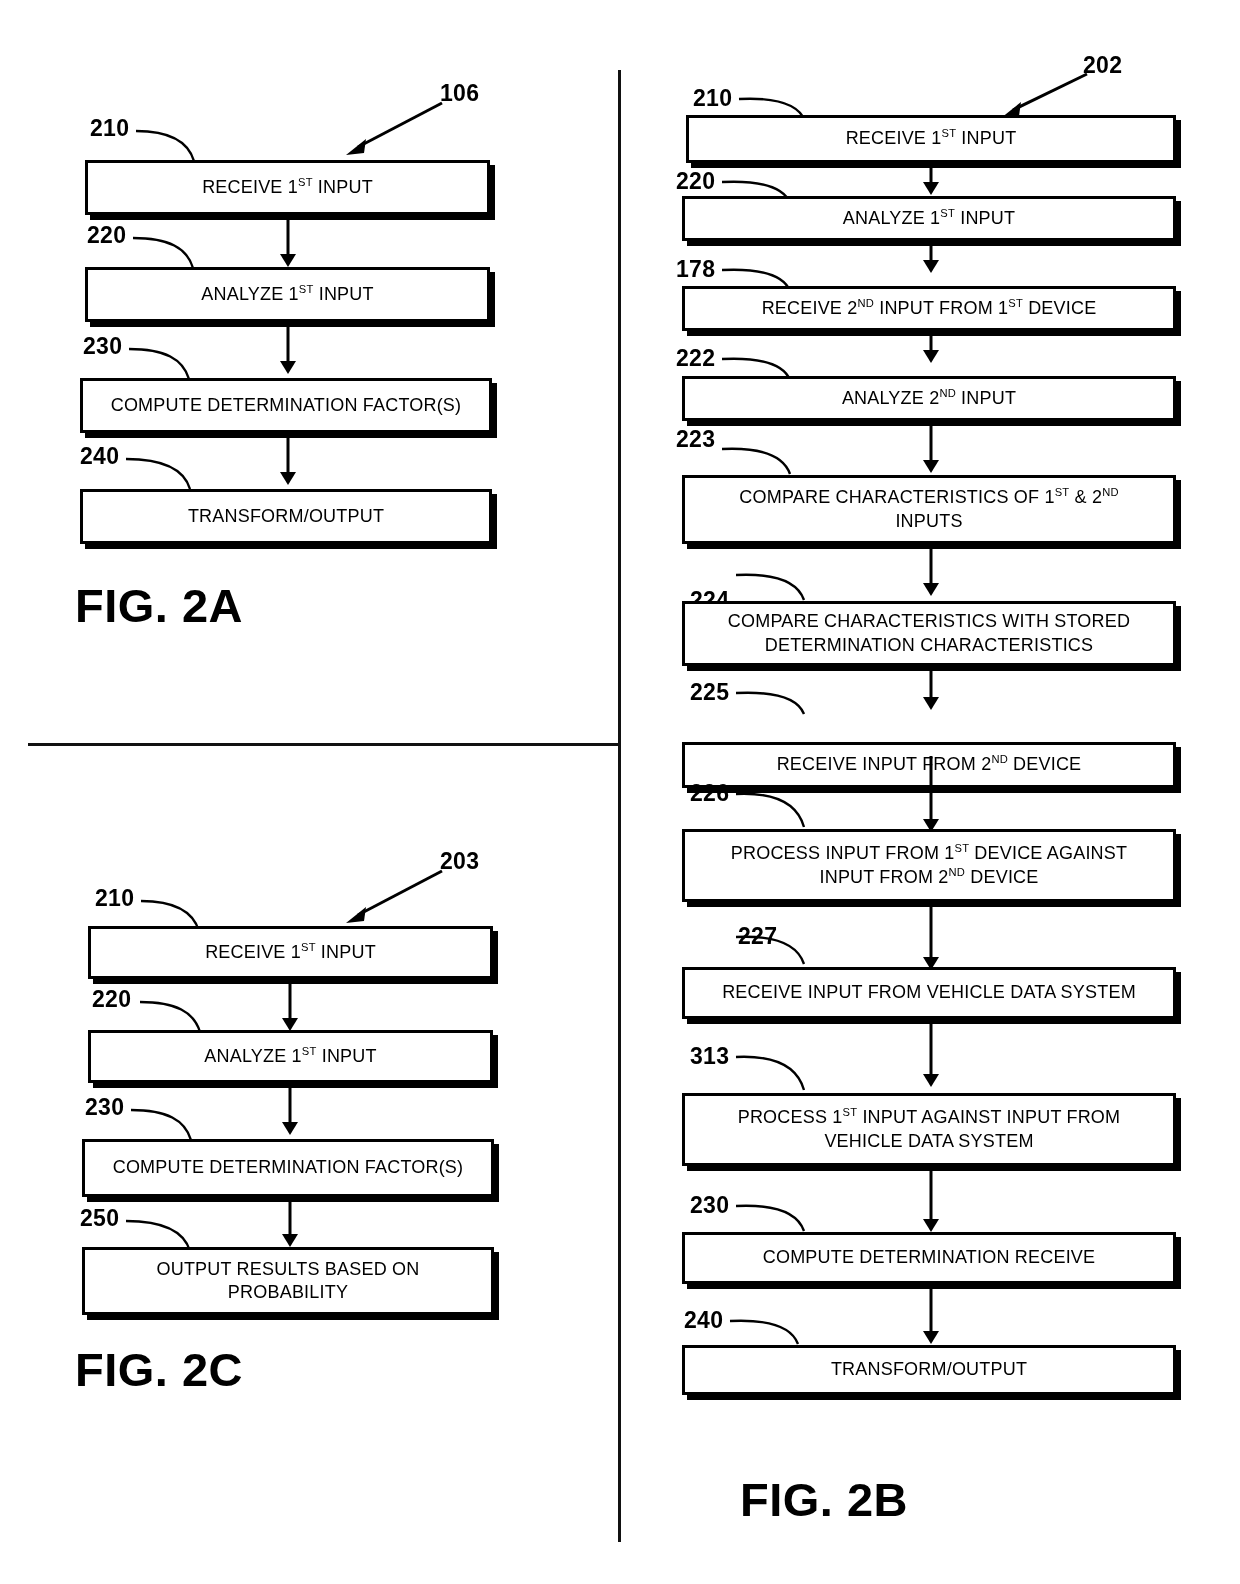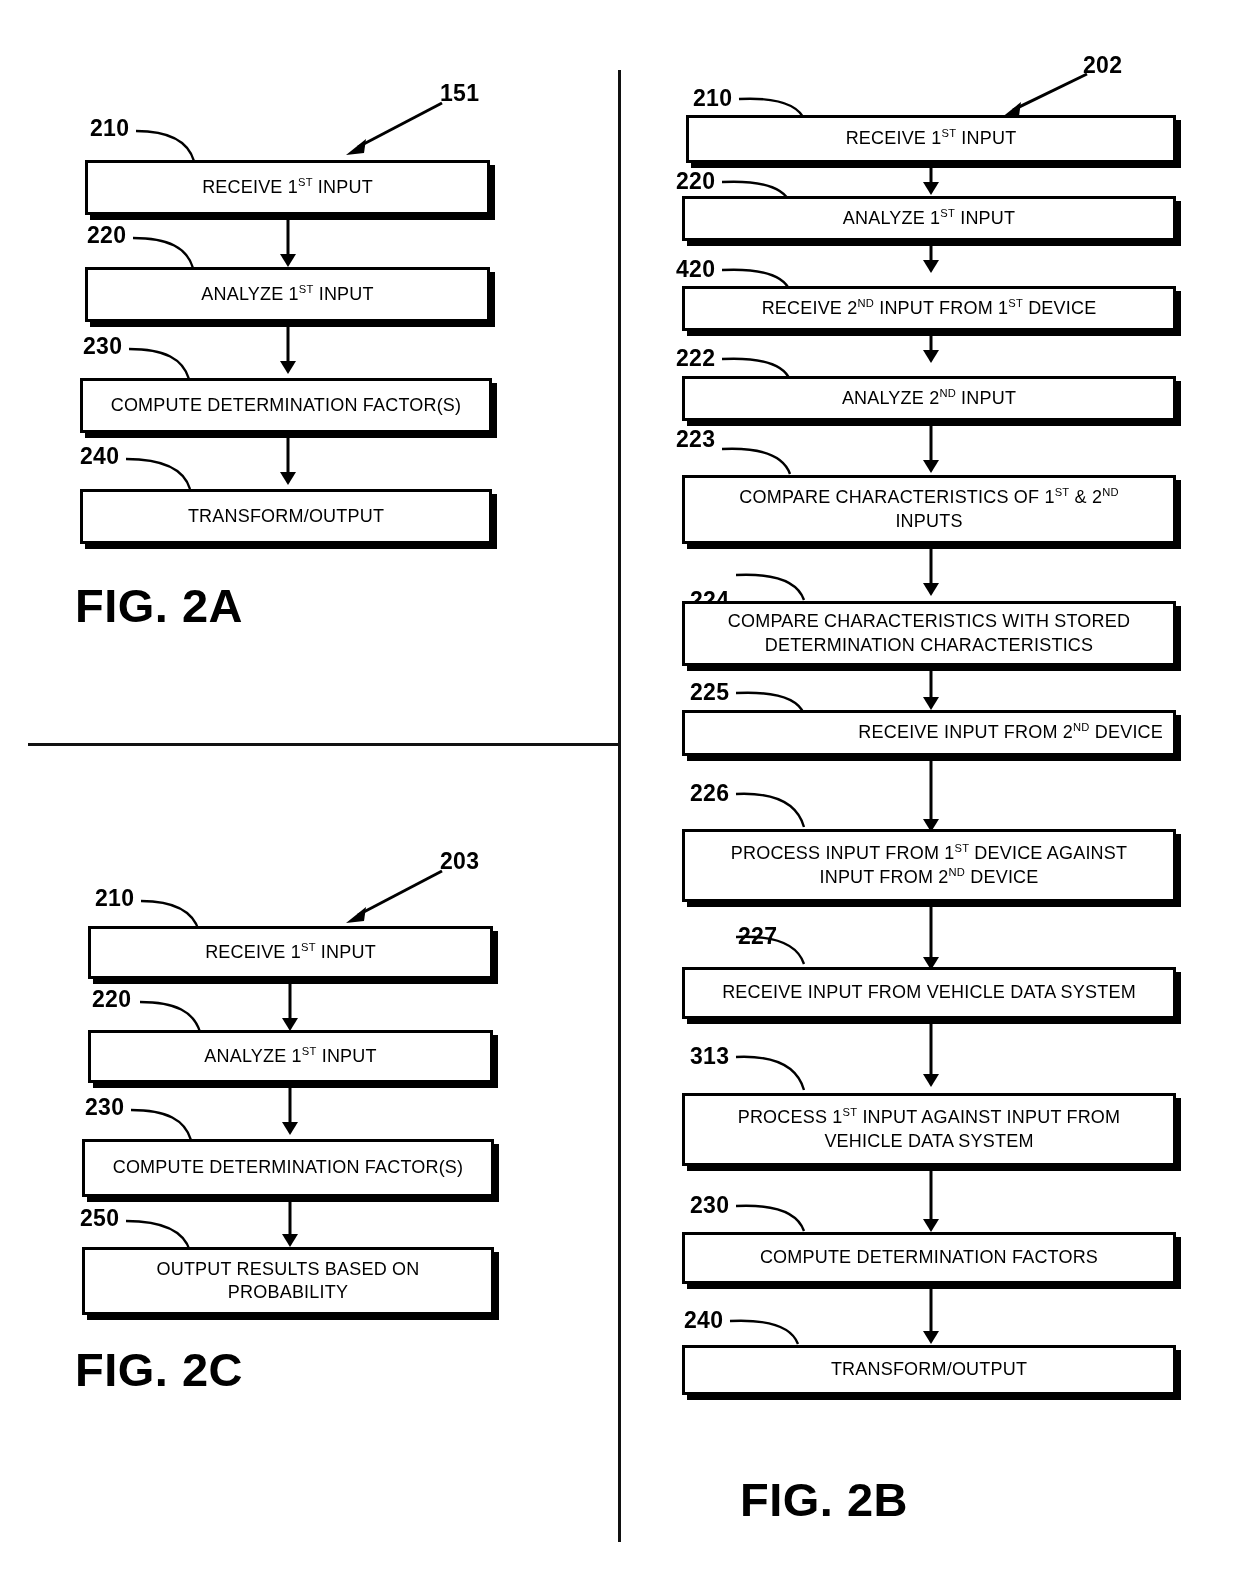--- a/index.html
+++ b/index.html
@@ -72,21 +72,21 @@
 </head>
 <body>
 
 <div id="sheet">
 
   <div class="divider-v" style="left:618px;top:70px;height:1472px;"></div>
   <div class="divider-h" style="left:28px;top:743px;width:592px;"></div>
 
   <div>
 
-    <div class="callout-num" style="left:440px;top:80px;">151</div>
+    <div class="callout-num" style="left:440px;top:80px;">106</div>
     <svg class="callout" style="left:330px;top:95px;width:130px;height:70px;" viewBox="0 0 130 70">
       <line x1="112" y1="8" x2="28" y2="52" stroke="#000" stroke-width="3"></line>
       <polygon points="16,60 36,44 34,58" fill="#000"></polygon>
     </svg>
 
     <div class="refnum" style="left:90px;top:115px;">210</div>
     <svg class="leader" style="left:136px;top:127px;width:70px;height:36px;" viewBox="0 0 70 36">
       <path d="M0,4 C34,4 52,14 58,34" fill="none" stroke="#000" stroke-width="2.4"></path>
     </svg>
     <div class="flowbox" style="left:85px;top:160px;width:405px;height:55px;">
@@ -213,21 +213,21 @@
       <path d="M0,4 C42,2 62,10 68,25" fill="none" stroke="#000" stroke-width="2.4"></path>
     </svg>
     <div class="flowbox" style="left:682px;top:196px;width:494px;height:45px;">
       <span class="txt">ANALYZE 1<sup>ST</sup> INPUT</span>
     </div>
     <div class="arrow" style="left:915px;top:241px;width:32px;height:32px;">
       <div class="shaft" style="height:21px;"></div>
         <div class="head"></div>
     </div>
 
-    <div class="refnum" style="left:676px;top:256px;">420</div>
+    <div class="refnum" style="left:676px;top:256px;">178</div>
     <svg class="leader" style="left:722px;top:266px;width:82px;height:28px;" viewBox="0 0 82 28">
       <path d="M0,4 C42,2 62,10 68,25" fill="none" stroke="#000" stroke-width="2.4"></path>
     </svg>
     <div class="flowbox" style="left:682px;top:286px;width:494px;height:45px;">
       <span class="txt">RECEIVE 2<sup>ND</sup> INPUT FROM 1<sup>ST</sup> DEVICE</span>
     </div>
     <div class="arrow" style="left:915px;top:331px;width:32px;height:32px;">
       <div class="shaft" style="height:21px;"></div>
         <div class="head"></div>
     </div>
@@ -267,21 +267,21 @@
     </div>
     <div class="arrow" style="left:915px;top:666px;width:32px;height:44px;">
       <div class="shaft" style="height:32px;"></div>
         <div class="head"></div>
     </div>
 
     <div class="refnum" style="left:690px;top:679px;">225</div>
     <svg class="leader" style="left:736px;top:689px;width:82px;height:28px;" viewBox="0 0 82 28">
       <path d="M0,4 C42,2 62,10 68,25" fill="none" stroke="#000" stroke-width="2.4"></path>
     </svg>
-    <div class="flowbox" style="left:682px;top:710px;width:494px;height:46px;justify-content:flex-end;">
+    <div class="flowbox" style="left:682px;top:742px;width:494px;height:46px;">
       <span class="txt">RECEIVE INPUT FROM 2<sup>ND</sup> DEVICE</span>
     </div>
     <div class="arrow" style="left:915px;top:756px;width:32px;height:76px;">
       <div class="shaft" style="height:64px;"></div>
         <div class="head"></div>
     </div>
 
     <div class="refnum" style="left:690px;top:780px;">226</div>
     <svg class="leader" style="left:736px;top:790px;width:82px;height:40px;" viewBox="0 0 82 40">
       <path d="M0,4 C42,2 62,16 68,37" fill="none" stroke="#000" stroke-width="2.4"></path>
@@ -318,21 +318,21 @@
     <div class="arrow" style="left:915px;top:1166px;width:32px;height:66px;">
       <div class="shaft" style="height:54px;"></div>
         <div class="head"></div>
     </div>
 
     <div class="refnum" style="left:690px;top:1192px;">230</div>
     <svg class="leader" style="left:736px;top:1202px;width:82px;height:32px;" viewBox="0 0 82 32">
       <path d="M0,4 C42,2 62,12 68,29" fill="none" stroke="#000" stroke-width="2.4"></path>
     </svg>
     <div class="flowbox" style="left:682px;top:1232px;width:494px;height:52px;">
-      <span class="txt">COMPUTE DETERMINATION FACTORS</span>
+      <span class="txt">COMPUTE DETERMINATION RECEIVE</span>
     </div>
     <div class="arrow" style="left:915px;top:1284px;width:32px;height:60px;">
       <div class="shaft" style="height:48px;"></div>
         <div class="head"></div>
     </div>
 
     <div class="refnum" style="left:684px;top:1307px;">240</div>
     <svg class="leader" style="left:730px;top:1317px;width:82px;height:30px;" viewBox="0 0 82 30">
       <path d="M0,4 C42,2 62,11 68,27" fill="none" stroke="#000" stroke-width="2.4"></path>
     </svg>

